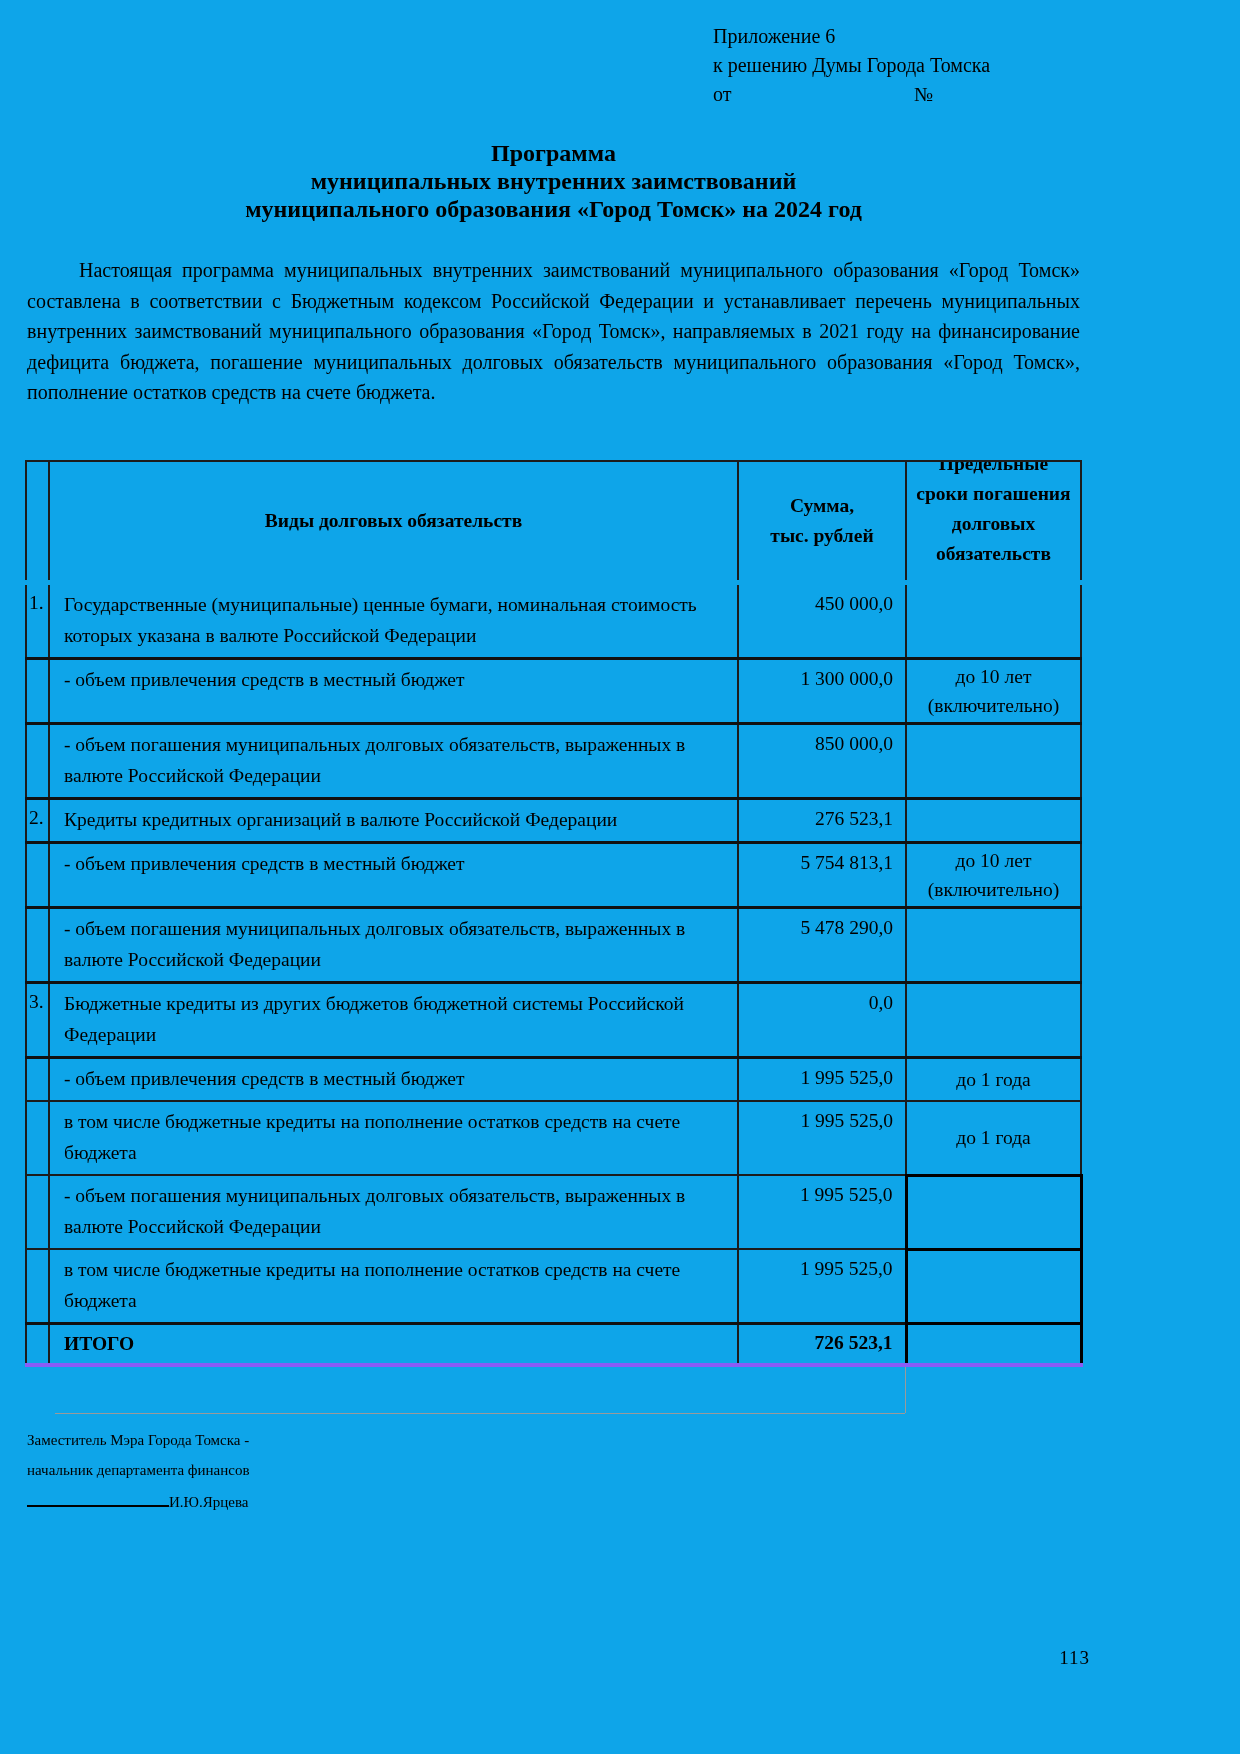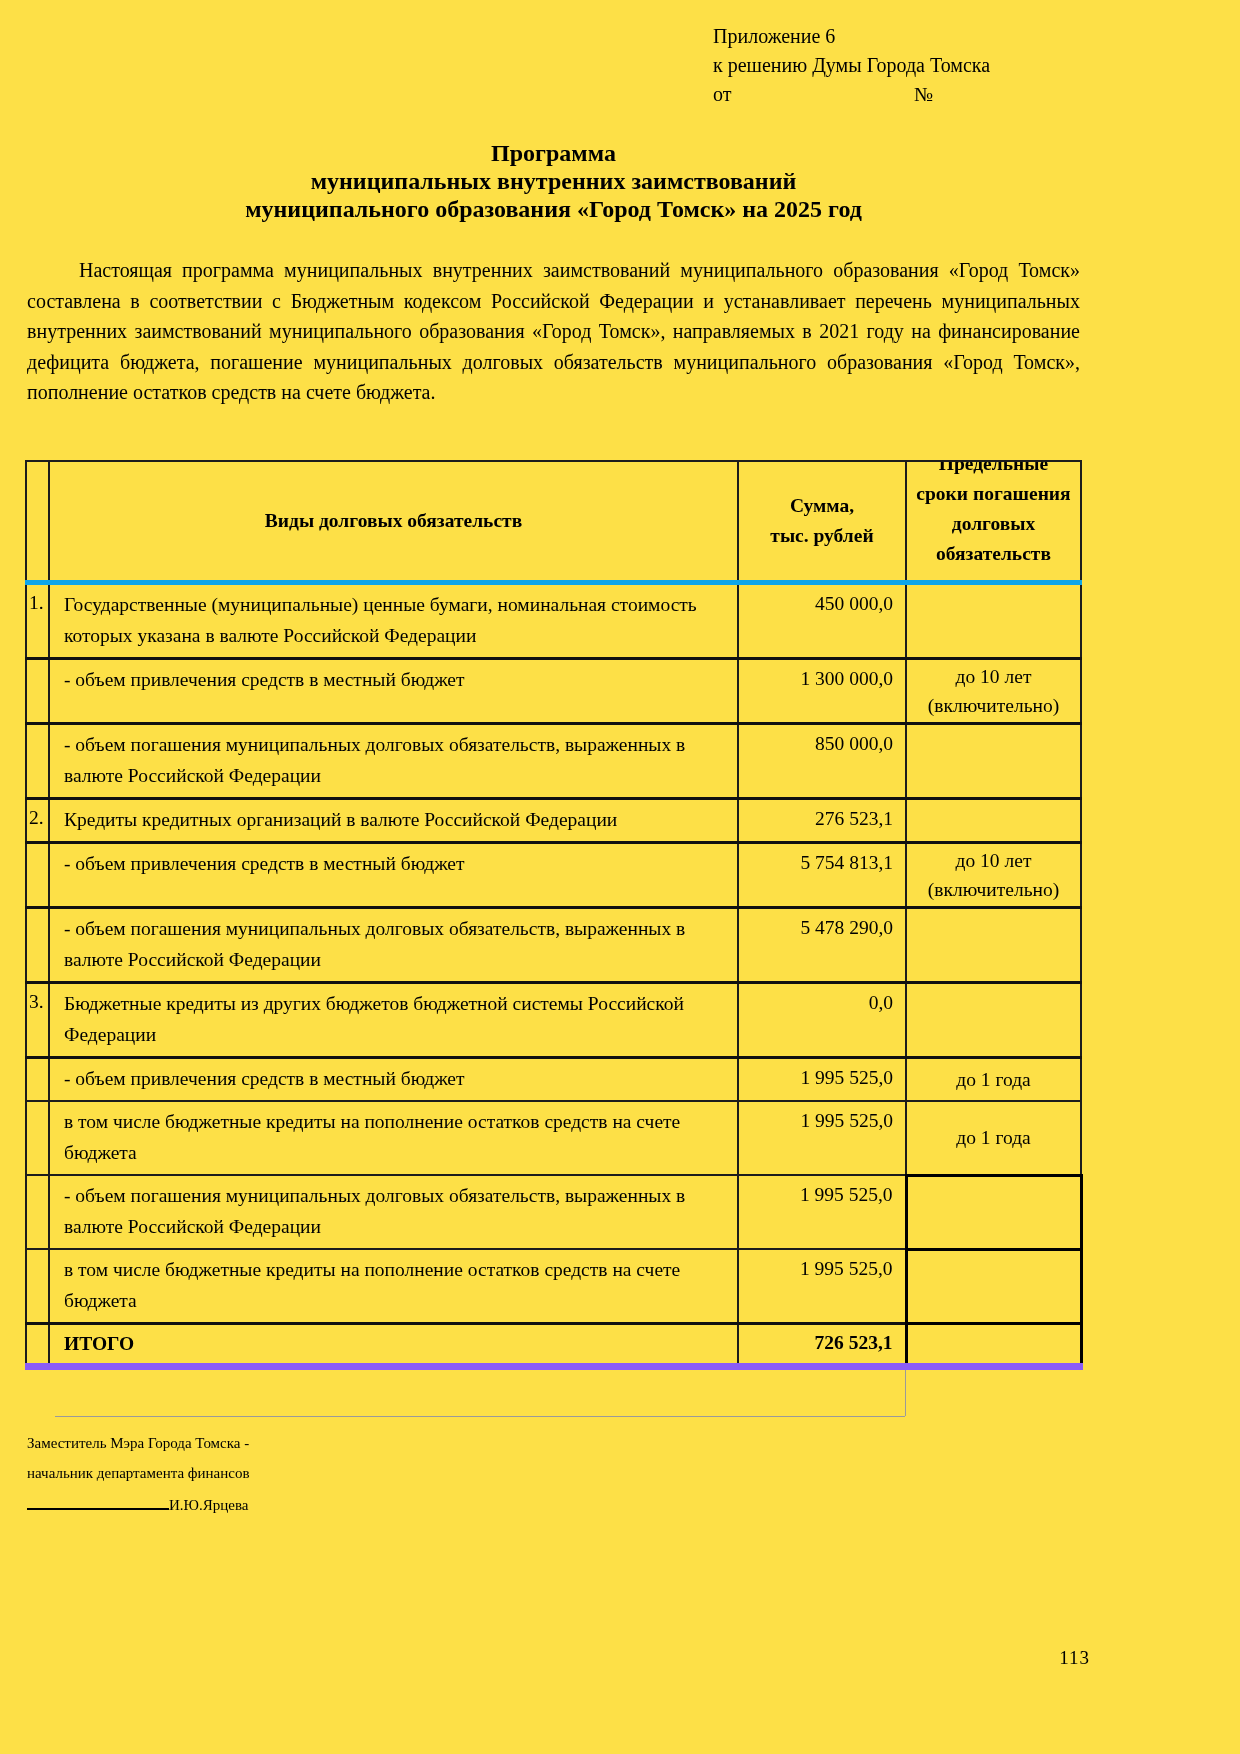--- a/index.html
+++ b/index.html
@@ -1,19 +1,19 @@
 <!DOCTYPE html>
 <html lang="ru"><head>
 <meta charset="utf-8">
 <style>
   html,body{margin:0;padding:0;background:#fff;}
   .page{
     position:relative;
     width:1240px;height:1754px;
-    background:#fde047;
+    background:#0ea5e9;
     font-family:"Liberation Serif", serif;
     color:#000;
     overflow:hidden;
   }
   
   .appendix{margin:22px 0 0 713px;font-size:20px;line-height:29px;}
   .from-line{display:flex;justify-content:space-between;width:220px;}
   
   .title{width:1053px;margin:30px 0 0 27px;text-align:center;font-weight:bold;font-size:24px;line-height:28px;}
   
@@ -32,21 +32,21 @@
   th.c-types{text-align:center;}
   th.c-sum{text-align:center;line-height:30px;}
   th.c-term{vertical-align:top;}
   .term-clip{margin-top:-13px;text-align:center;line-height:30px;padding:0 4px;}
   td.num{padding:4px 1px 0 2px;line-height:28px;}
   td.desc{padding:4px 10px 6px 14px;line-height:31px;}
   td.sum{text-align:right;padding:4px 12px 0 2px;line-height:30px;}
   td.term{vertical-align:middle;text-align:center;line-height:29px;padding:2px 0;}
   tr.thick-top td{border-top:3px solid #111;}
   td.heavy{border:3px solid #000;}
-  tr.total-row td{border-bottom:7px solid #8b5cf6;}
+  tr.total-row td{border-bottom:4px solid #8b5cf6;}
   tr.total-row td.desc,tr.total-row td.sum{font-weight:bold;padding-top:3px;padding-bottom:4px;}
   
   .gray-v{position:absolute;left:880px;top:100%;width:1px;height:46px;background:#9a9a9a;}
   .gray-h{position:absolute;left:30px;top:calc(100% + 46px);width:850px;height:1px;background:#9a9a9a;}
   
   .signature{margin:58px 0 0 27px;font-size:15px;line-height:30px;}
   .sig-underline{display:inline-block;width:142px;border-bottom:2px solid #000;height:20px;}
   
   .page-number{position:absolute;top:1647px;right:150px;font-size:19px;letter-spacing:1px;}
 </style>
@@ -60,21 +60,21 @@
     <div>к решению Думы Города Томска</div>
     <div class="from-line">
       <span>от</span>
       <span>№</span>
     </div>
   </div>
 
   <div class="title">
     <div>Программа</div>
     <div>муниципальных внутренних заимствований</div>
-    <div>муниципального образования «Город Томск» на 2025 год</div>
+    <div>муниципального образования «Город Томск» на 2024 год</div>
   </div>
 
   <p class="intro">Настоящая программа муниципальных внутренних заимствований муниципального образования «Город Томск» составлена в соответствии с Бюджетным кодексом Российской Федерации и устанавливает перечень муниципальных внутренних заимствований муниципального образования «Город Томск», направляемых в 2021 году на финансирование дефицита бюджета, погашение муниципальных долговых обязательств муниципального образования «Город Томск», пополнение остатков средств на счете бюджета.</p>
 
   <div class="table-wrap">
     <table>
       <colgroup>
           <col class="c1">
           <col class="c2">
           <col class="c3">

